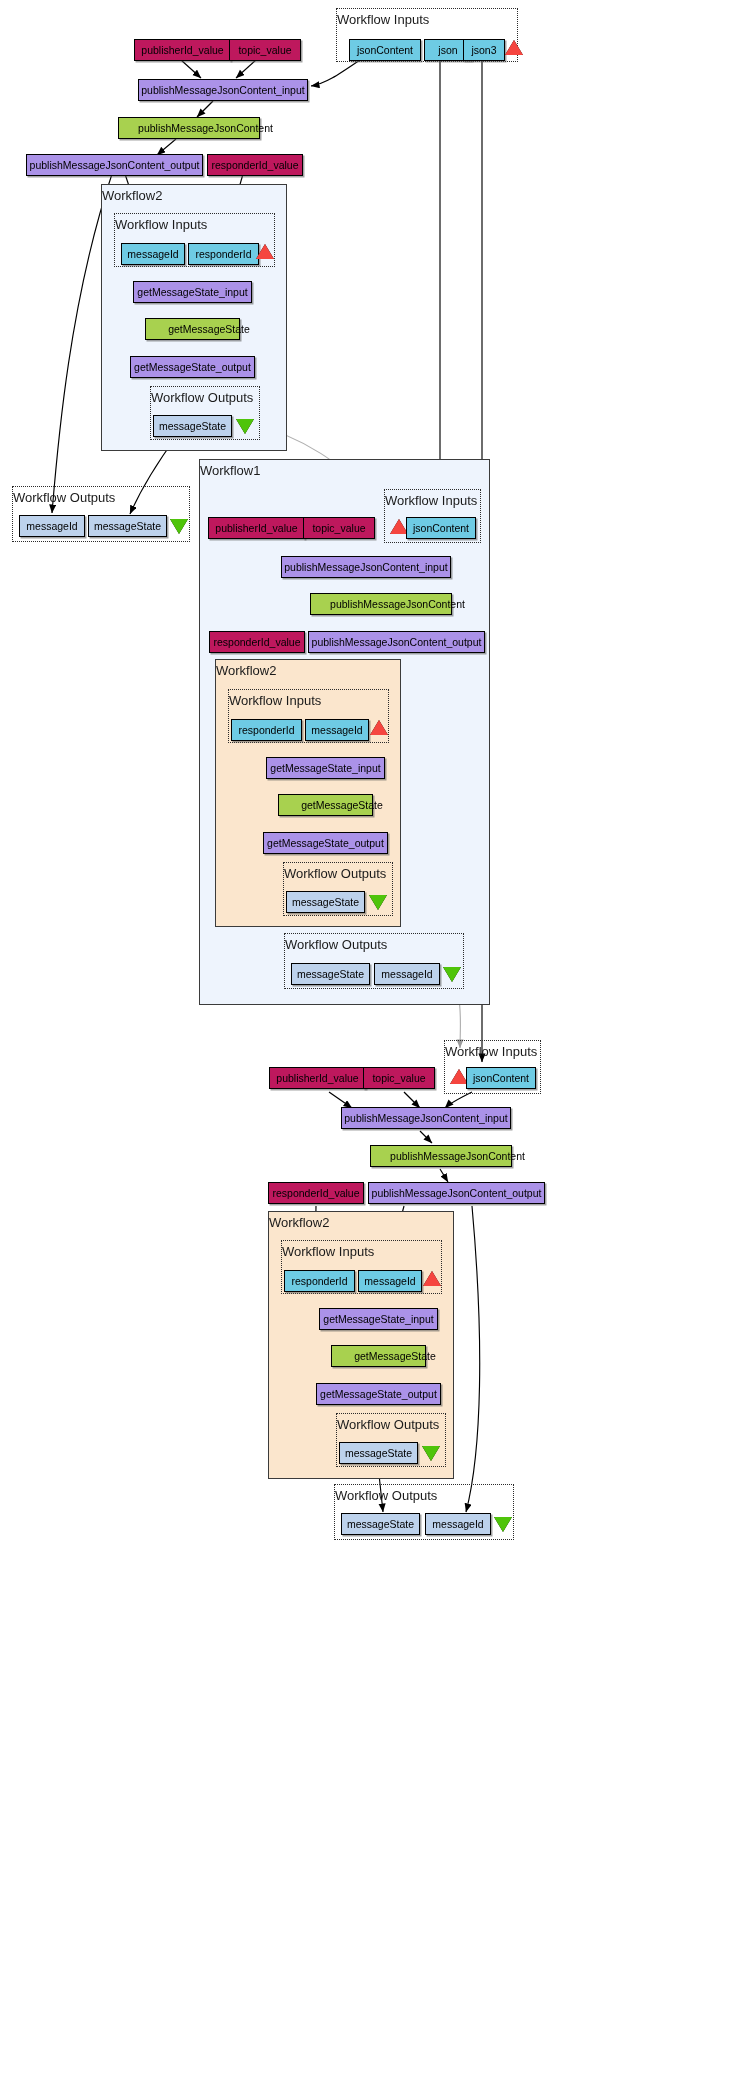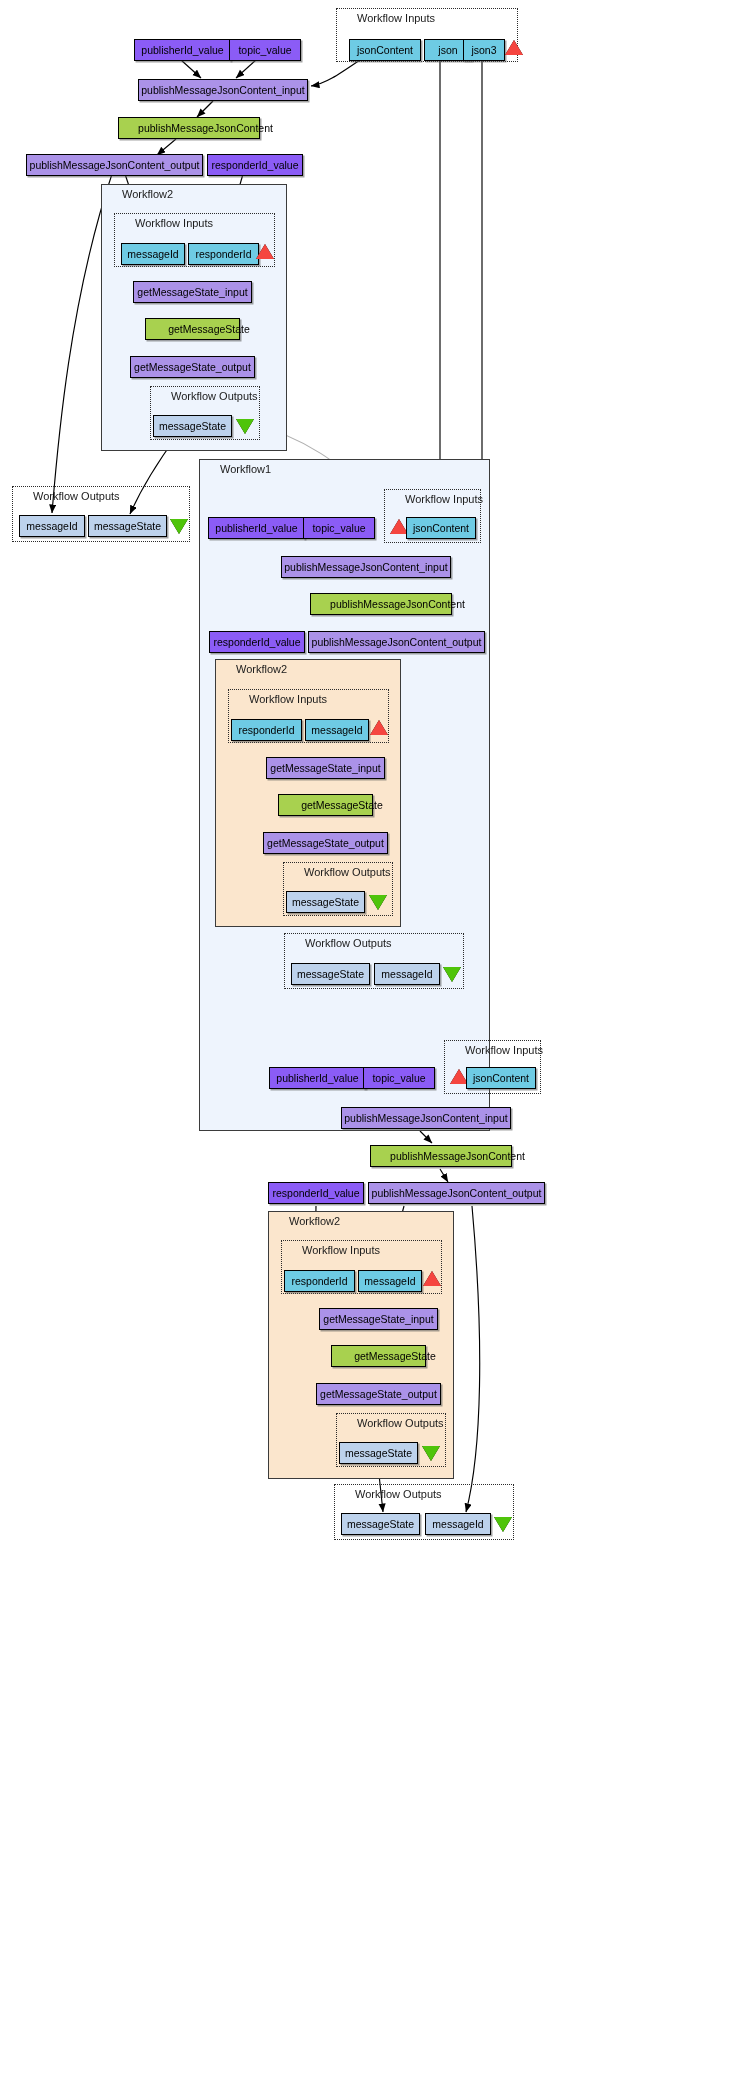--- a/index.html
+++ b/index.html
@@ -4,31 +4,31 @@
 <style>
   html,body{margin:0;padding:0;background:#ffffff;}
   body{font-family:"Liberation Sans","DejaVu Sans",sans-serif;}
   #canvas{position:relative;width:749px;height:2099px;background:#ffffff;overflow:hidden;}
   svg.edges{position:absolute;left:0;top:0;width:749px;height:2099px;pointer-events:none;}
 
   
   .cluster{position:absolute;box-sizing:border-box;}
   .cluster-solid{border:1px solid #3b3b3b;}
   .cluster-dotted{border:1px dotted #2b2b2b;}
-  .cluster-label{position:absolute;font-size:11px;color:#1a1a1a;white-space:nowrap;left:20px;top:3px;}
+  .cluster-label{position:absolute;font-size:13px;color:#1a1a1a;white-space:nowrap;left:0;top:3px;}
   .bg-blue{background:#eef4fd;}
   .bg-peach{background:#fbe6cd;}
   .bg-none{background:transparent;}
 
   
   .node{position:absolute;box-sizing:border-box;border:1px solid #000;
         display:flex;align-items:center;justify-content:center;
         font-size:10.5px;color:#000;white-space:nowrap;
         box-shadow:1.5px 1.5px 0 rgba(90,90,90,.55);}
-  .n-steel{background:#8b5cf6;}
+  .n-steel{background:#be185d;}
   .n-purple{background:#ab92e8;}
   .n-green{background:#a8d14f;padding-left:33px;}
   .n-cyan{background:#6ecbe4;}
   .n-lblue{background:#bdd2ec;}
 
   
   .tri{position:absolute;width:0;height:0;}
   .tri-up{border-left:9px solid transparent;border-right:9px solid transparent;border-bottom:15px solid #f5453f;
           filter:drop-shadow(0 0 0.4px #000);}
   .tri-down{border-left:9px solid transparent;border-right:9px solid transparent;border-top:15px solid #4fc40a;
@@ -193,21 +193,21 @@
     <span class="cluster-label">Workflow Outputs</span>
   </div>
   <div class="node n-lblue" style="left:19px;top:515px;width:66px;height:22px;">
     <span>messageId</span>
   </div>
   <div class="node n-lblue" style="left:88px;top:515px;width:79px;height:22px;">
     <span>messageState</span>
   </div>
   <div class="tri tri-down" style="left:170px;top:519px;"></div>
 
-  <div class="cluster cluster-solid bg-blue" style="left:199px;top:459px;width:291px;height:672px;">
+  <div class="cluster cluster-solid bg-blue" style="left:199px;top:459px;width:291px;height:546px;">
     <span class="cluster-label">Workflow1</span>
   </div>
 
   <div class="cluster cluster-dotted bg-none" style="left:384px;top:489px;width:97px;height:54px;">
     <span class="cluster-label">Workflow Inputs</span>
   </div>
   <div class="tri tri-up" style="left:390px;top:519px;"></div>
   <div class="node n-cyan" style="left:406px;top:517px;width:70px;height:22px;">
     <span>jsonContent</span>
   </div>

